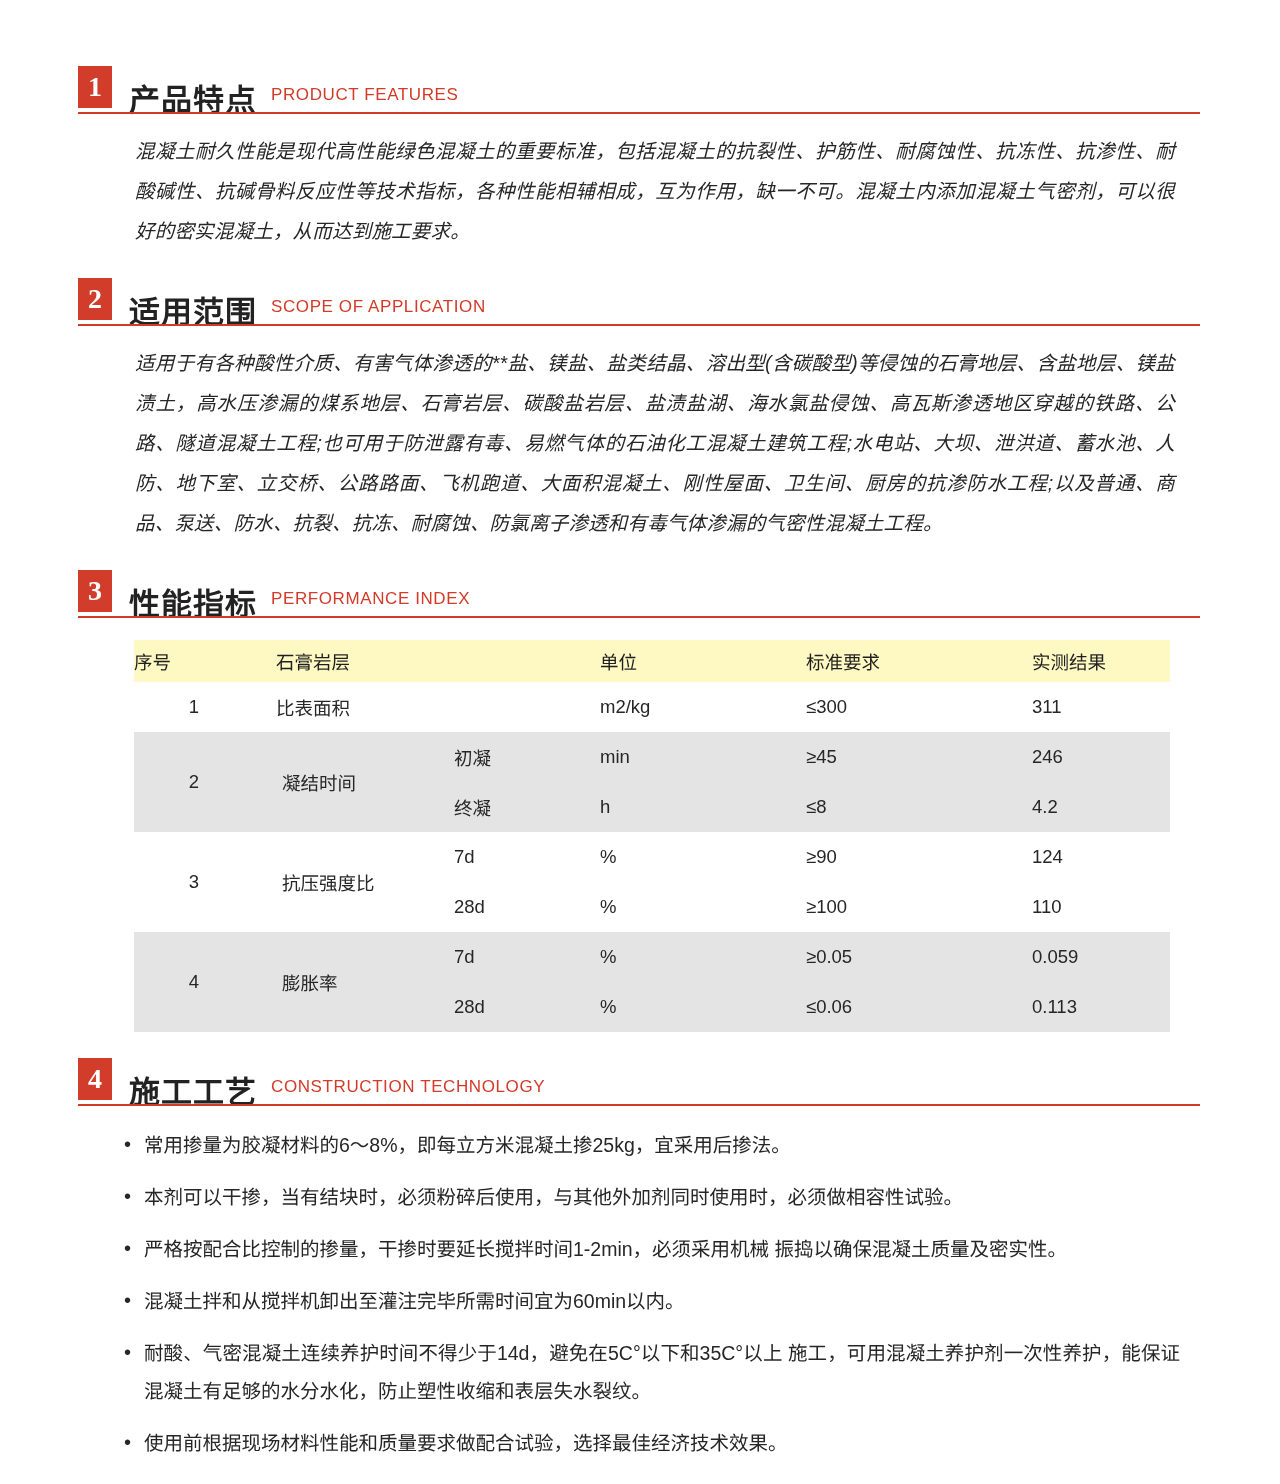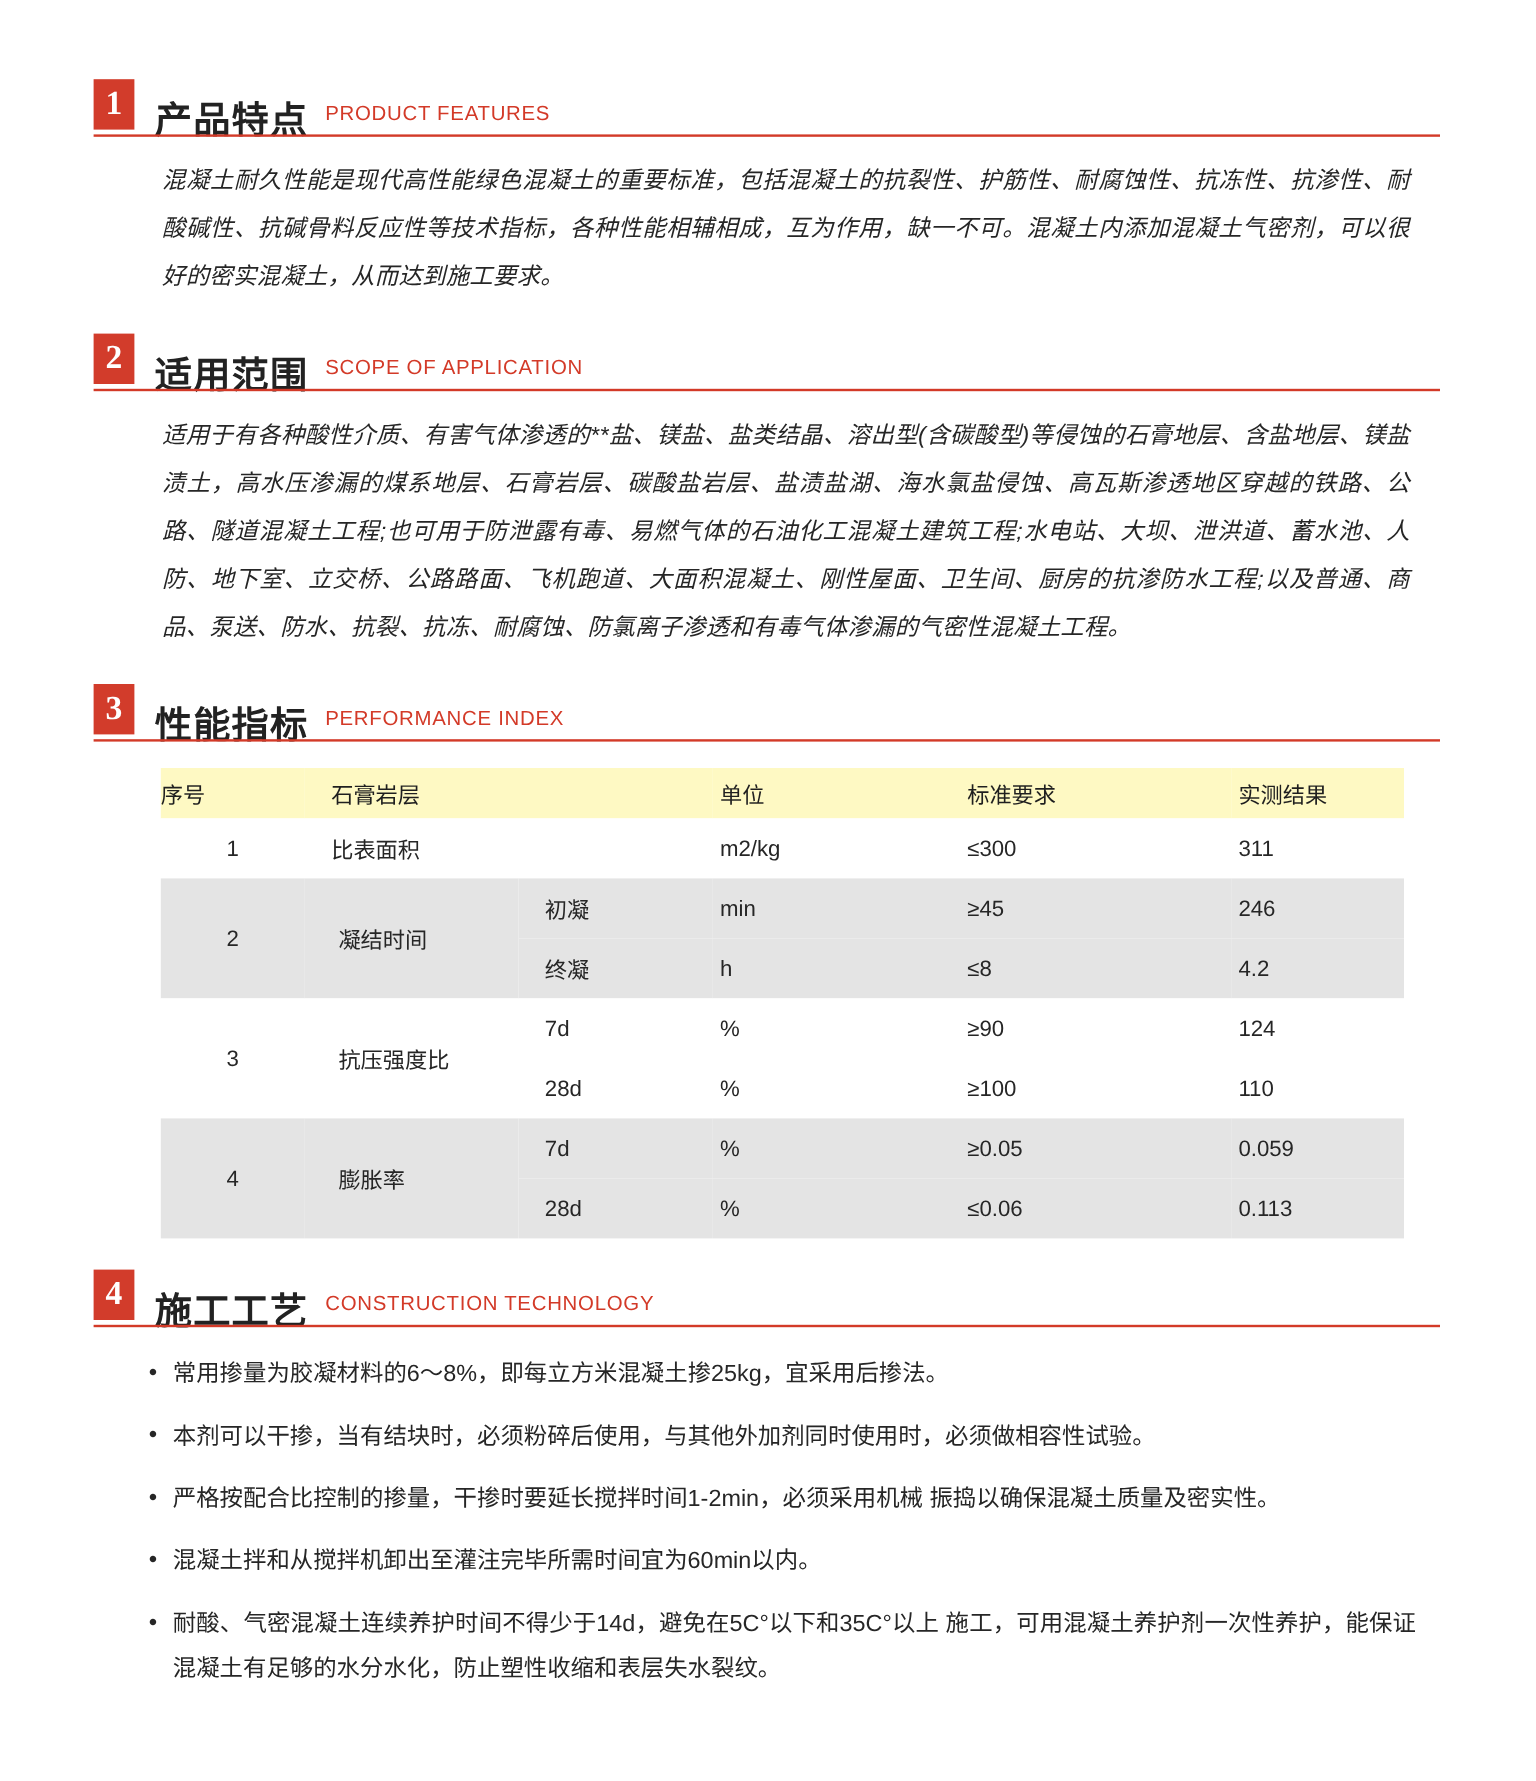--- a/index.html
+++ b/index.html
@@ -259,17 +259,18 @@
     <div class="sec-num">4</div>
     <div class="sec-cn">施工工艺</div>
     <div class="sec-en">CONSTRUCTION TECHNOLOGY</div>
   </div>
   <ul class="bullets">
     <li>常用掺量为胶凝材料的6～8%，即每立方米混凝土掺25kg，宜采用后掺法。</li>
     <li>本剂可以干掺，当有结块时，必须粉碎后使用，与其他外加剂同时使用时，必须做相容性试验。</li>
     <li>严格按配合比控制的掺量，干掺时要延长搅拌时间1-2min，必须采用机械 振捣以确保混凝土质量及密实性。</li>
     <li>混凝土拌和从搅拌机卸出至灌注完毕所需时间宜为60min以内。</li>
     <li>耐酸、气密混凝土连续养护时间不得少于14d，避免在5C°以下和35C°以上 施工，可用混凝土养护剂一次性养护，能保证混凝土有足够的水分水化，防止塑性收缩和表层失水裂纹。</li>
+    <li>使用前根据现场材料性能和质量要求做配合试验，选择最佳经济技术效果。</li>
   </ul>
 
   <div class="spacer-lg"></div>
 
 </div>
 
 </body></html>

